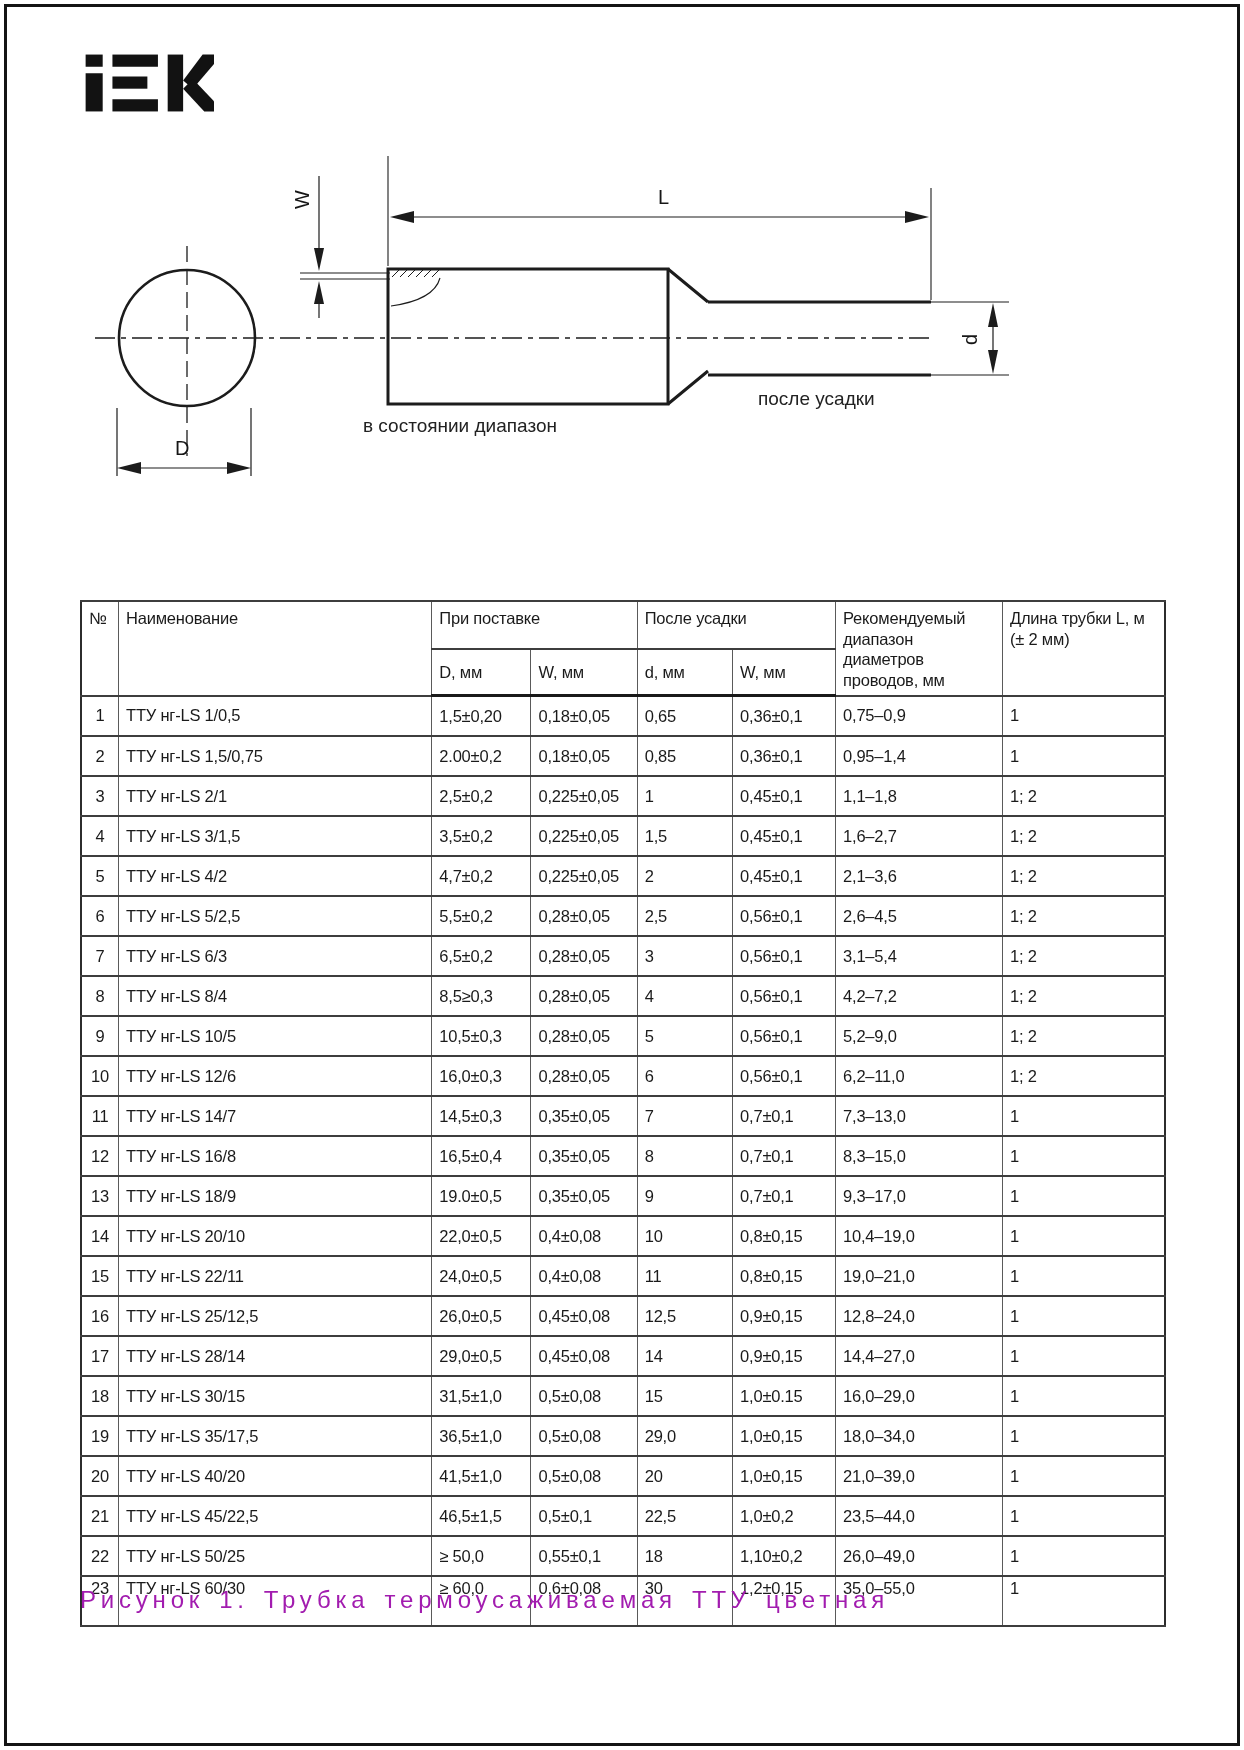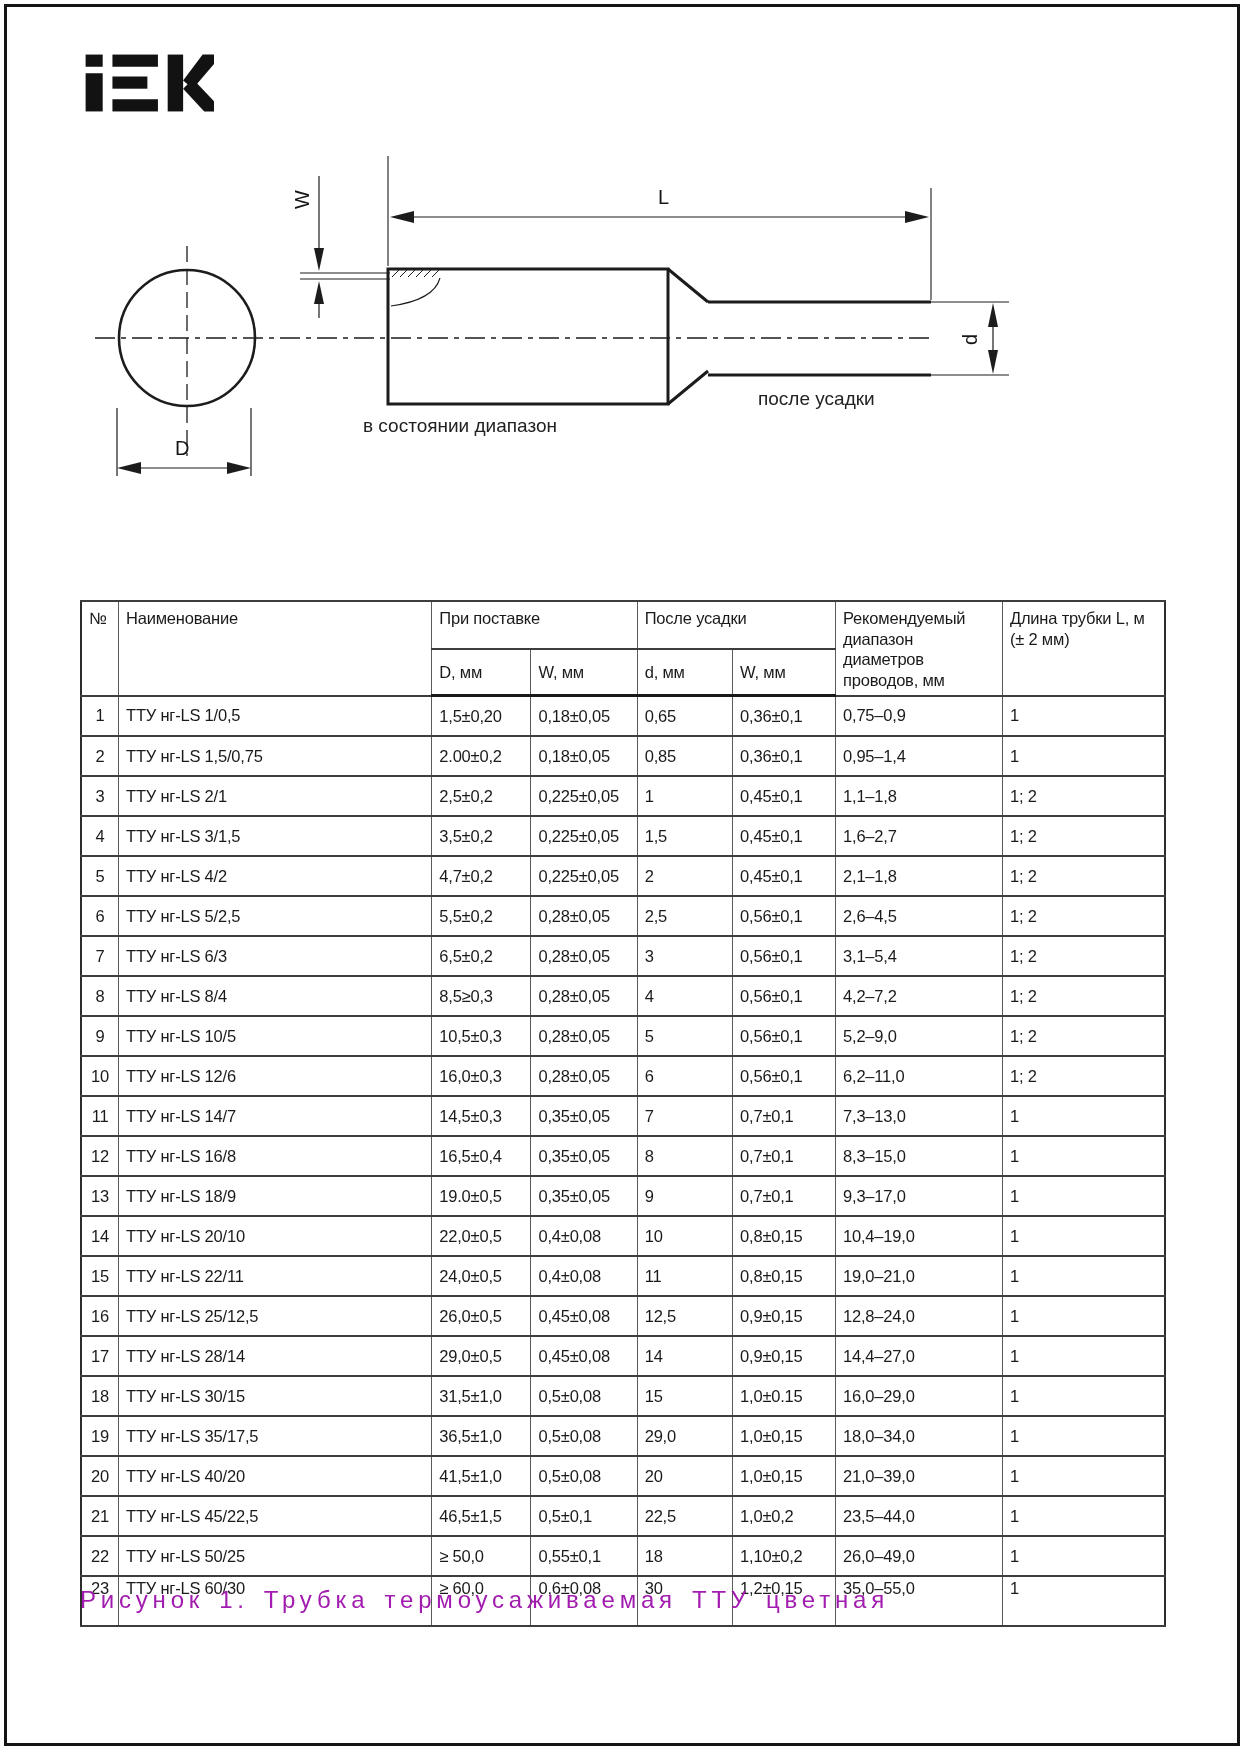--- a/index.html
+++ b/index.html
@@ -180,21 +180,21 @@
     <td>1,6–2,7</td>
     <td>1; 2</td>
   </tr>
       <tr>
     <td class="num">5</td>
     <td>ТТУ нг-LS 4/2</td>
     <td>4,7±0,2</td>
     <td>0,225±0,05</td>
     <td>2</td>
     <td>0,45±0,1</td>
-    <td>2,1–1,8</td>
+    <td>2,1–3,6</td>
     <td>1; 2</td>
   </tr>
       <tr>
     <td class="num">6</td>
     <td>ТТУ нг-LS 5/2,5</td>
     <td>5,5±0,2</td>
     <td>0,28±0,05</td>
     <td>2,5</td>
     <td>0,56±0,1</td>
     <td>2,6–4,5</td>

